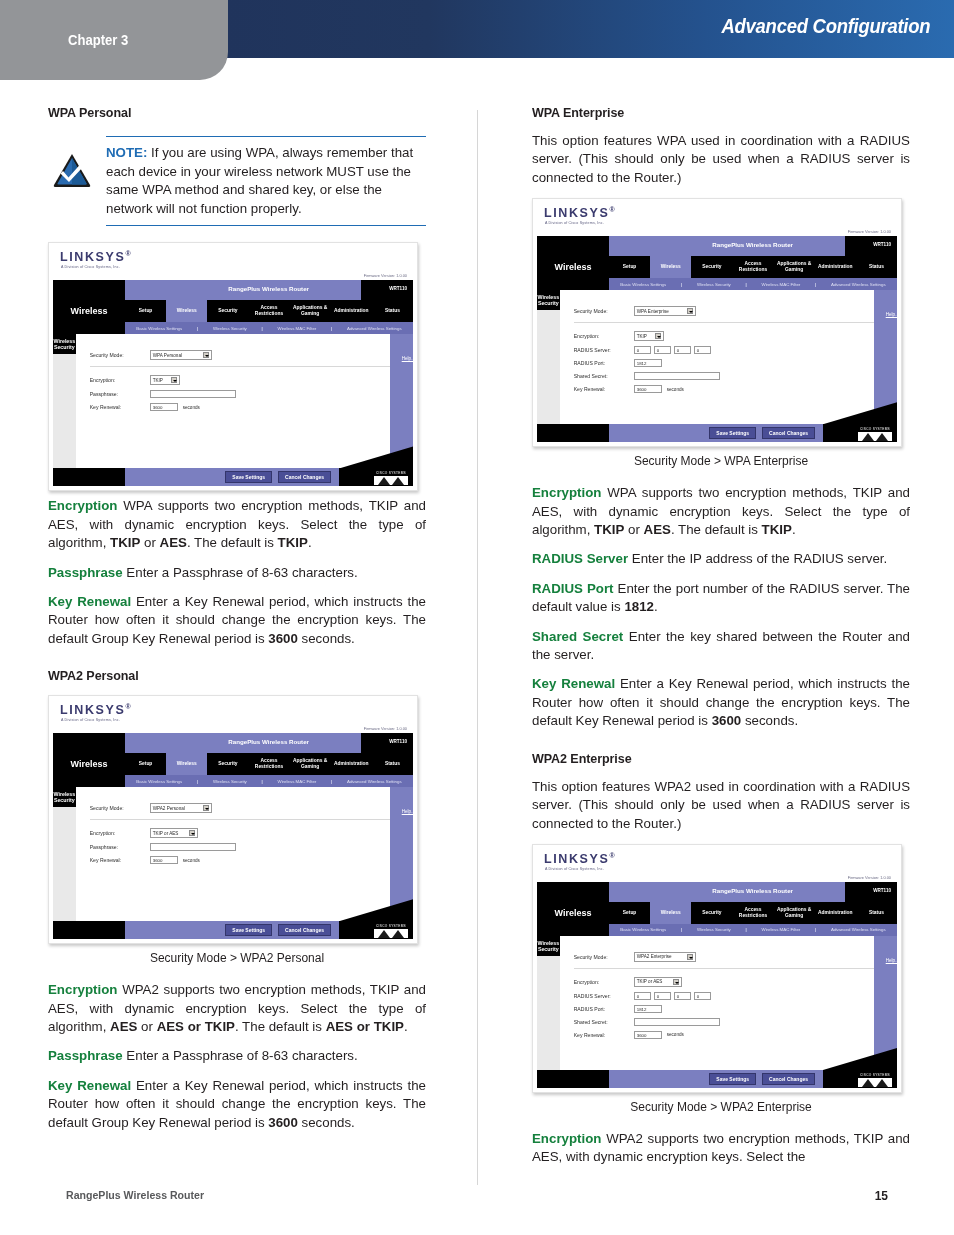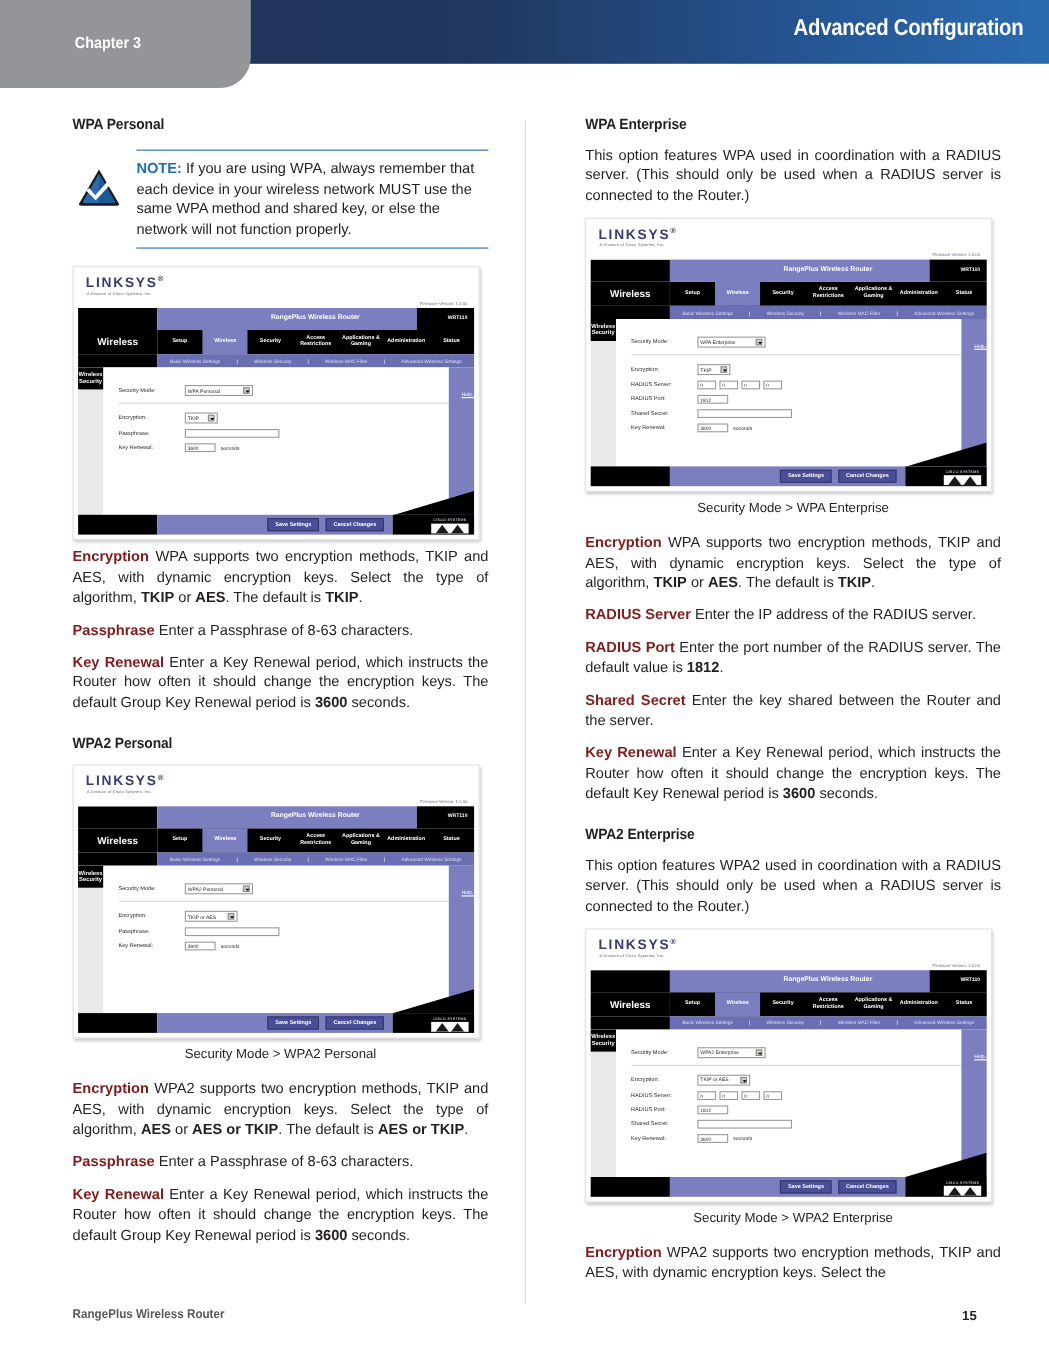--- a/index.html
+++ b/index.html
@@ -11,20 +11,21 @@
     color: #231f20;
     position: relative;
     overflow: hidden;
   }
 
   
   .page-header { position:absolute; left:0; top:0; width:954px; height:86px; }
   .header-band {
     position:absolute; left:225px; top:0; width:729px; height:58px;
     background: linear-gradient(to right, #20345c 0%, #21375f 28%, #24528e 66%, #2a6bb0 100%);
+    font-style: italic;
   }
   .header-title {
     position:absolute; right:24px; top:14px;
     font-family:"Liberation Sans", sans-serif;
     font-weight:bold; font-size:21px; color:#ffffff;
     letter-spacing:-0.3px;
     transform: scaleX(0.88); transform-origin: right center;
   }
   .chapter-tab {
     position:absolute; left:0; top:0; width:228px; height:80px;
@@ -32,21 +33,21 @@
     border-radius: 0 0 28px 0;
   }
   .chapter-tab-label {
     position:absolute; left:68px; top:32px;
     font-weight:bold; font-size:14.5px; color:#ffffff;
     transform: scaleX(0.9); transform-origin:left center;
   }
 
   
   .col { position:absolute; top:105px; width:378px; }
-  .col-left  { left:66px; }
+  .col-left  { left:48px; }
   .col-right { left:532px; }
 
   .col-divider {
     position:absolute; left:477px; top:110px;
     width:1px; height:1075px; background:#d6d6d6;
   }
 
   
   h2.sec {
     font-size:13.5px; font-weight:bold; color:#231f20;
@@ -54,21 +55,21 @@
     transform: scaleX(0.93); transform-origin:left center;
   }
   h2.sec.spaced { margin-top:20px; }
 
   p.body {
     font-size:13.3px; line-height:18.4px;
     margin:0 0 11px 0; color:#231f20;
     text-align:justify; text-justify:inter-word;
   }
   p.body.left { text-align:left; }
-  .term { color:#7f1d1d; font-weight:bold; }
+  .term { color:#15803d; font-weight:bold; }
   .bold { font-weight:bold; }
 
   
   .note-box { position:relative; margin:0 0 16px 0; padding-left:58px; }
   .note-icon { position:absolute; left:4px; top:16px; width:40px; height:36px; }
   .note-body {
     border-top:1.6px solid #1f6cb4;
     border-bottom:1.6px solid #1f6cb4;
     padding:7px 0 7px 0;
     margin-top:16px;

